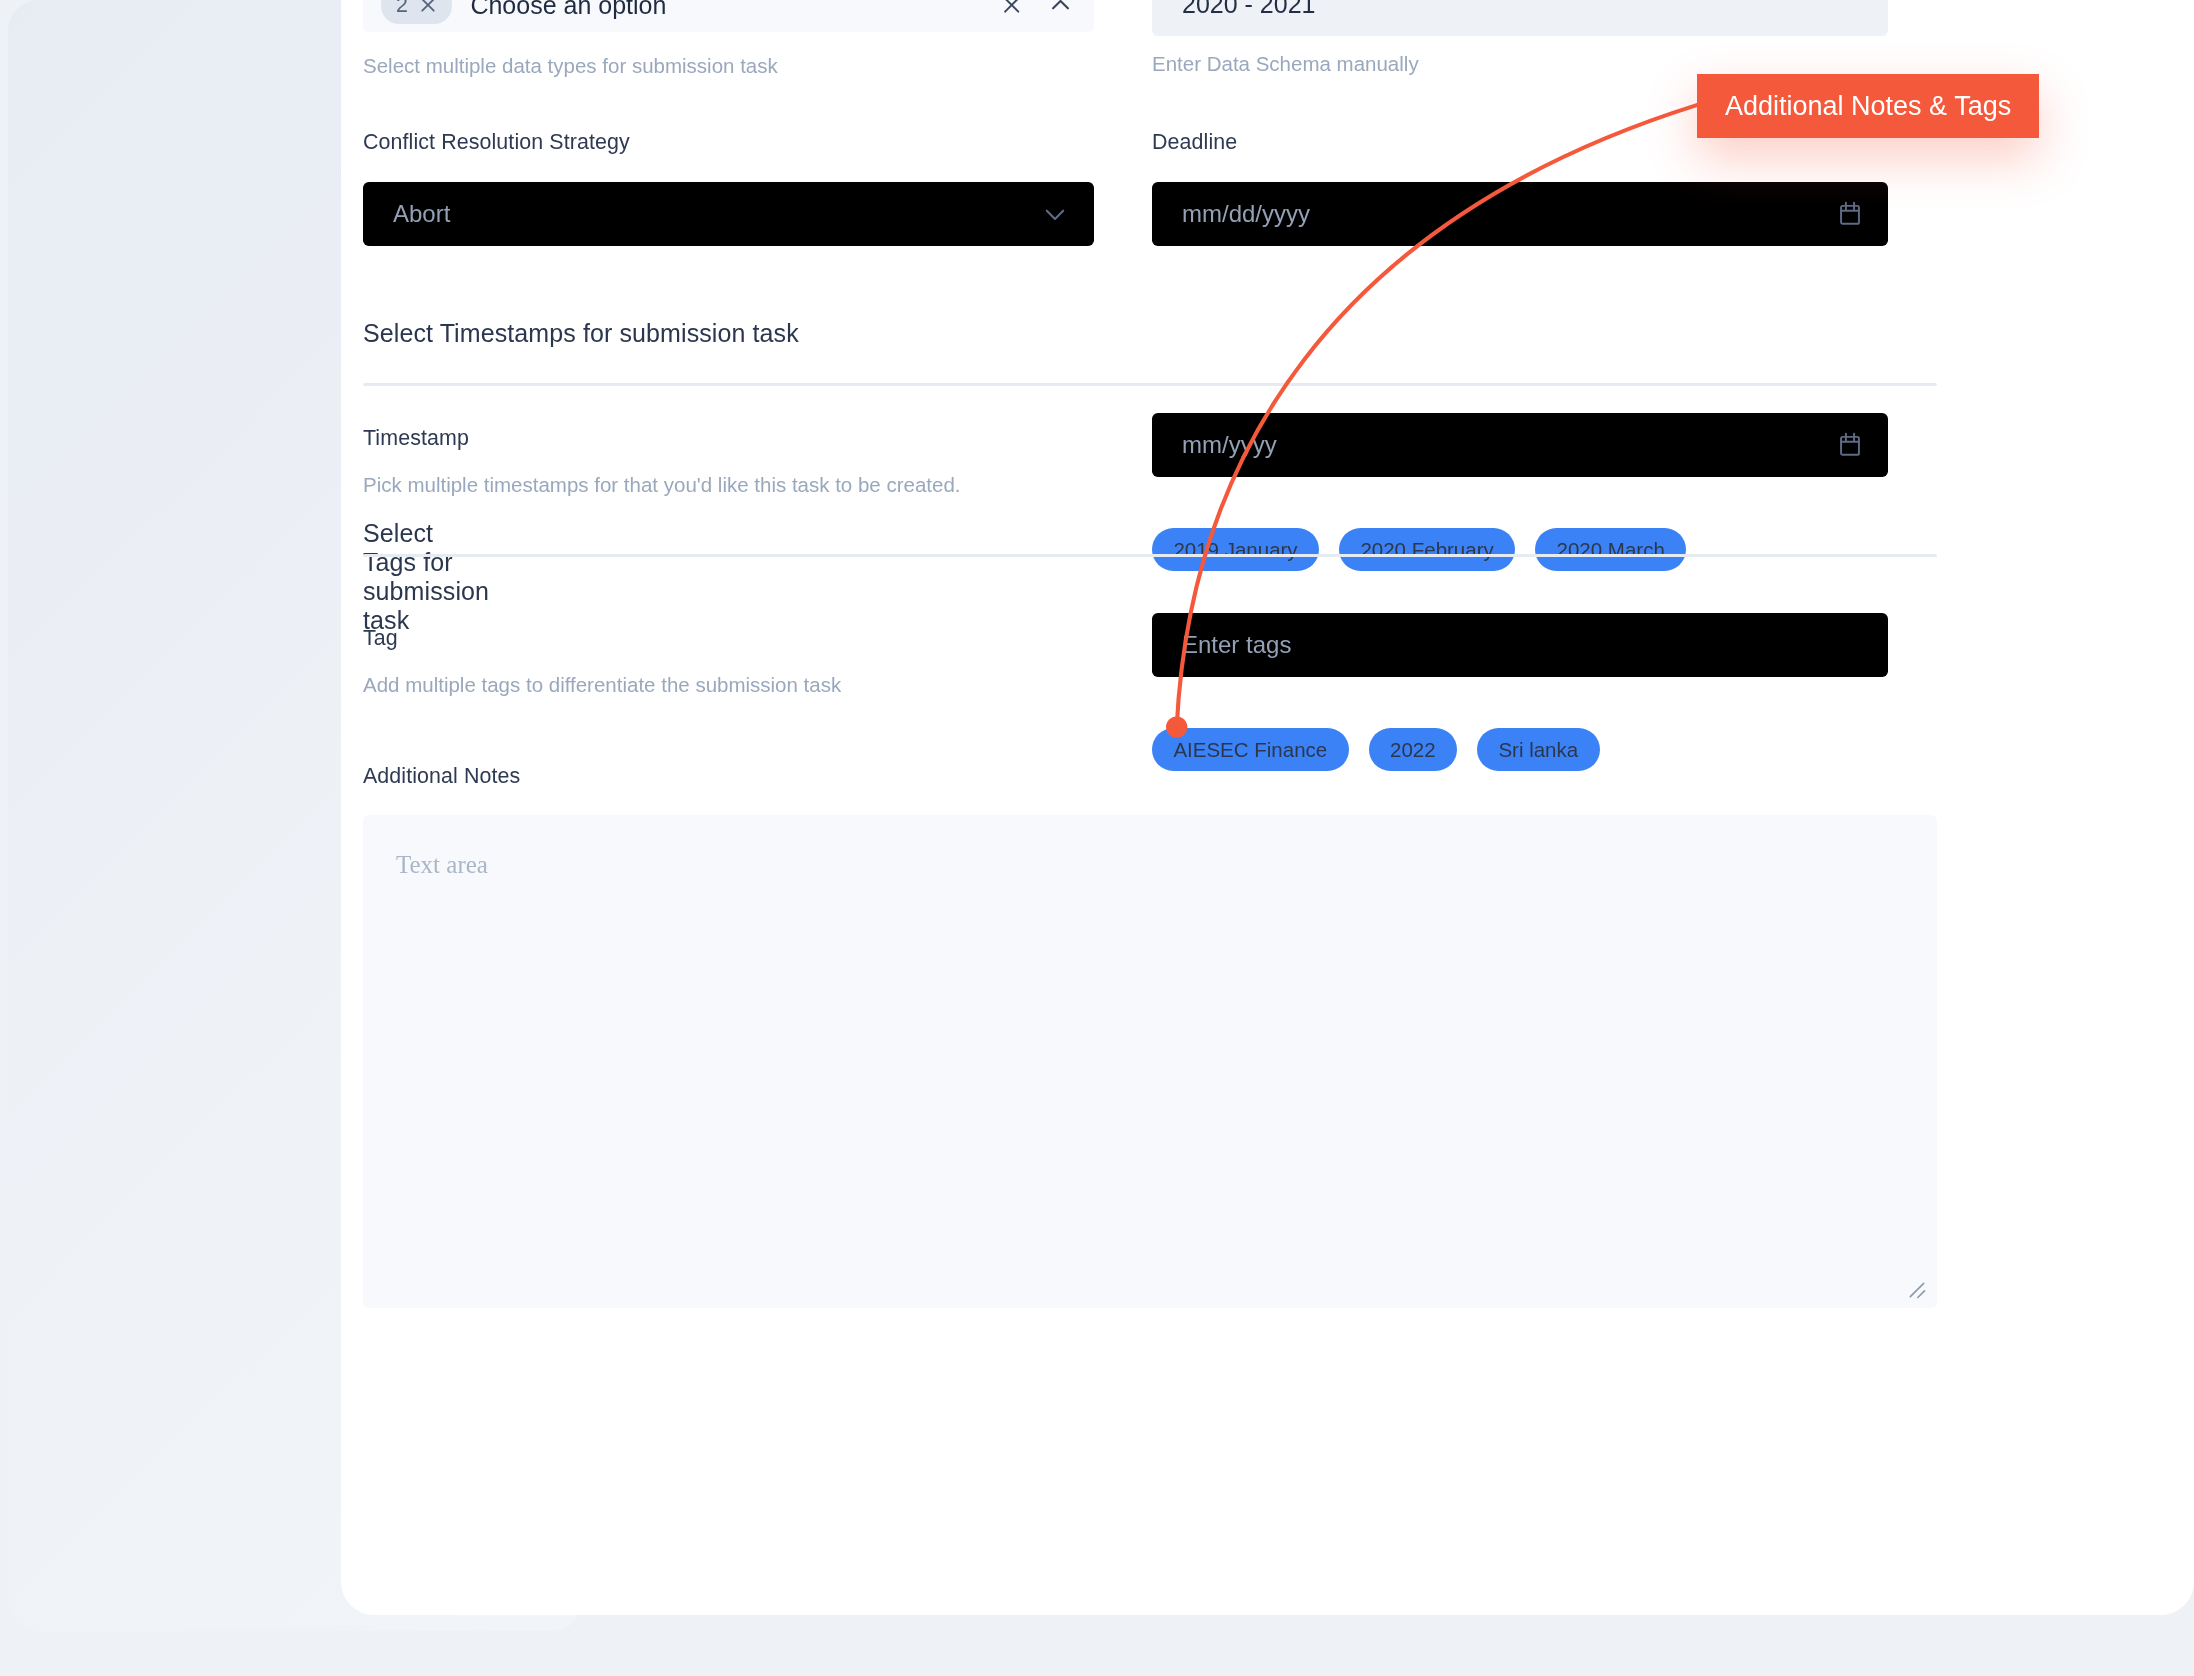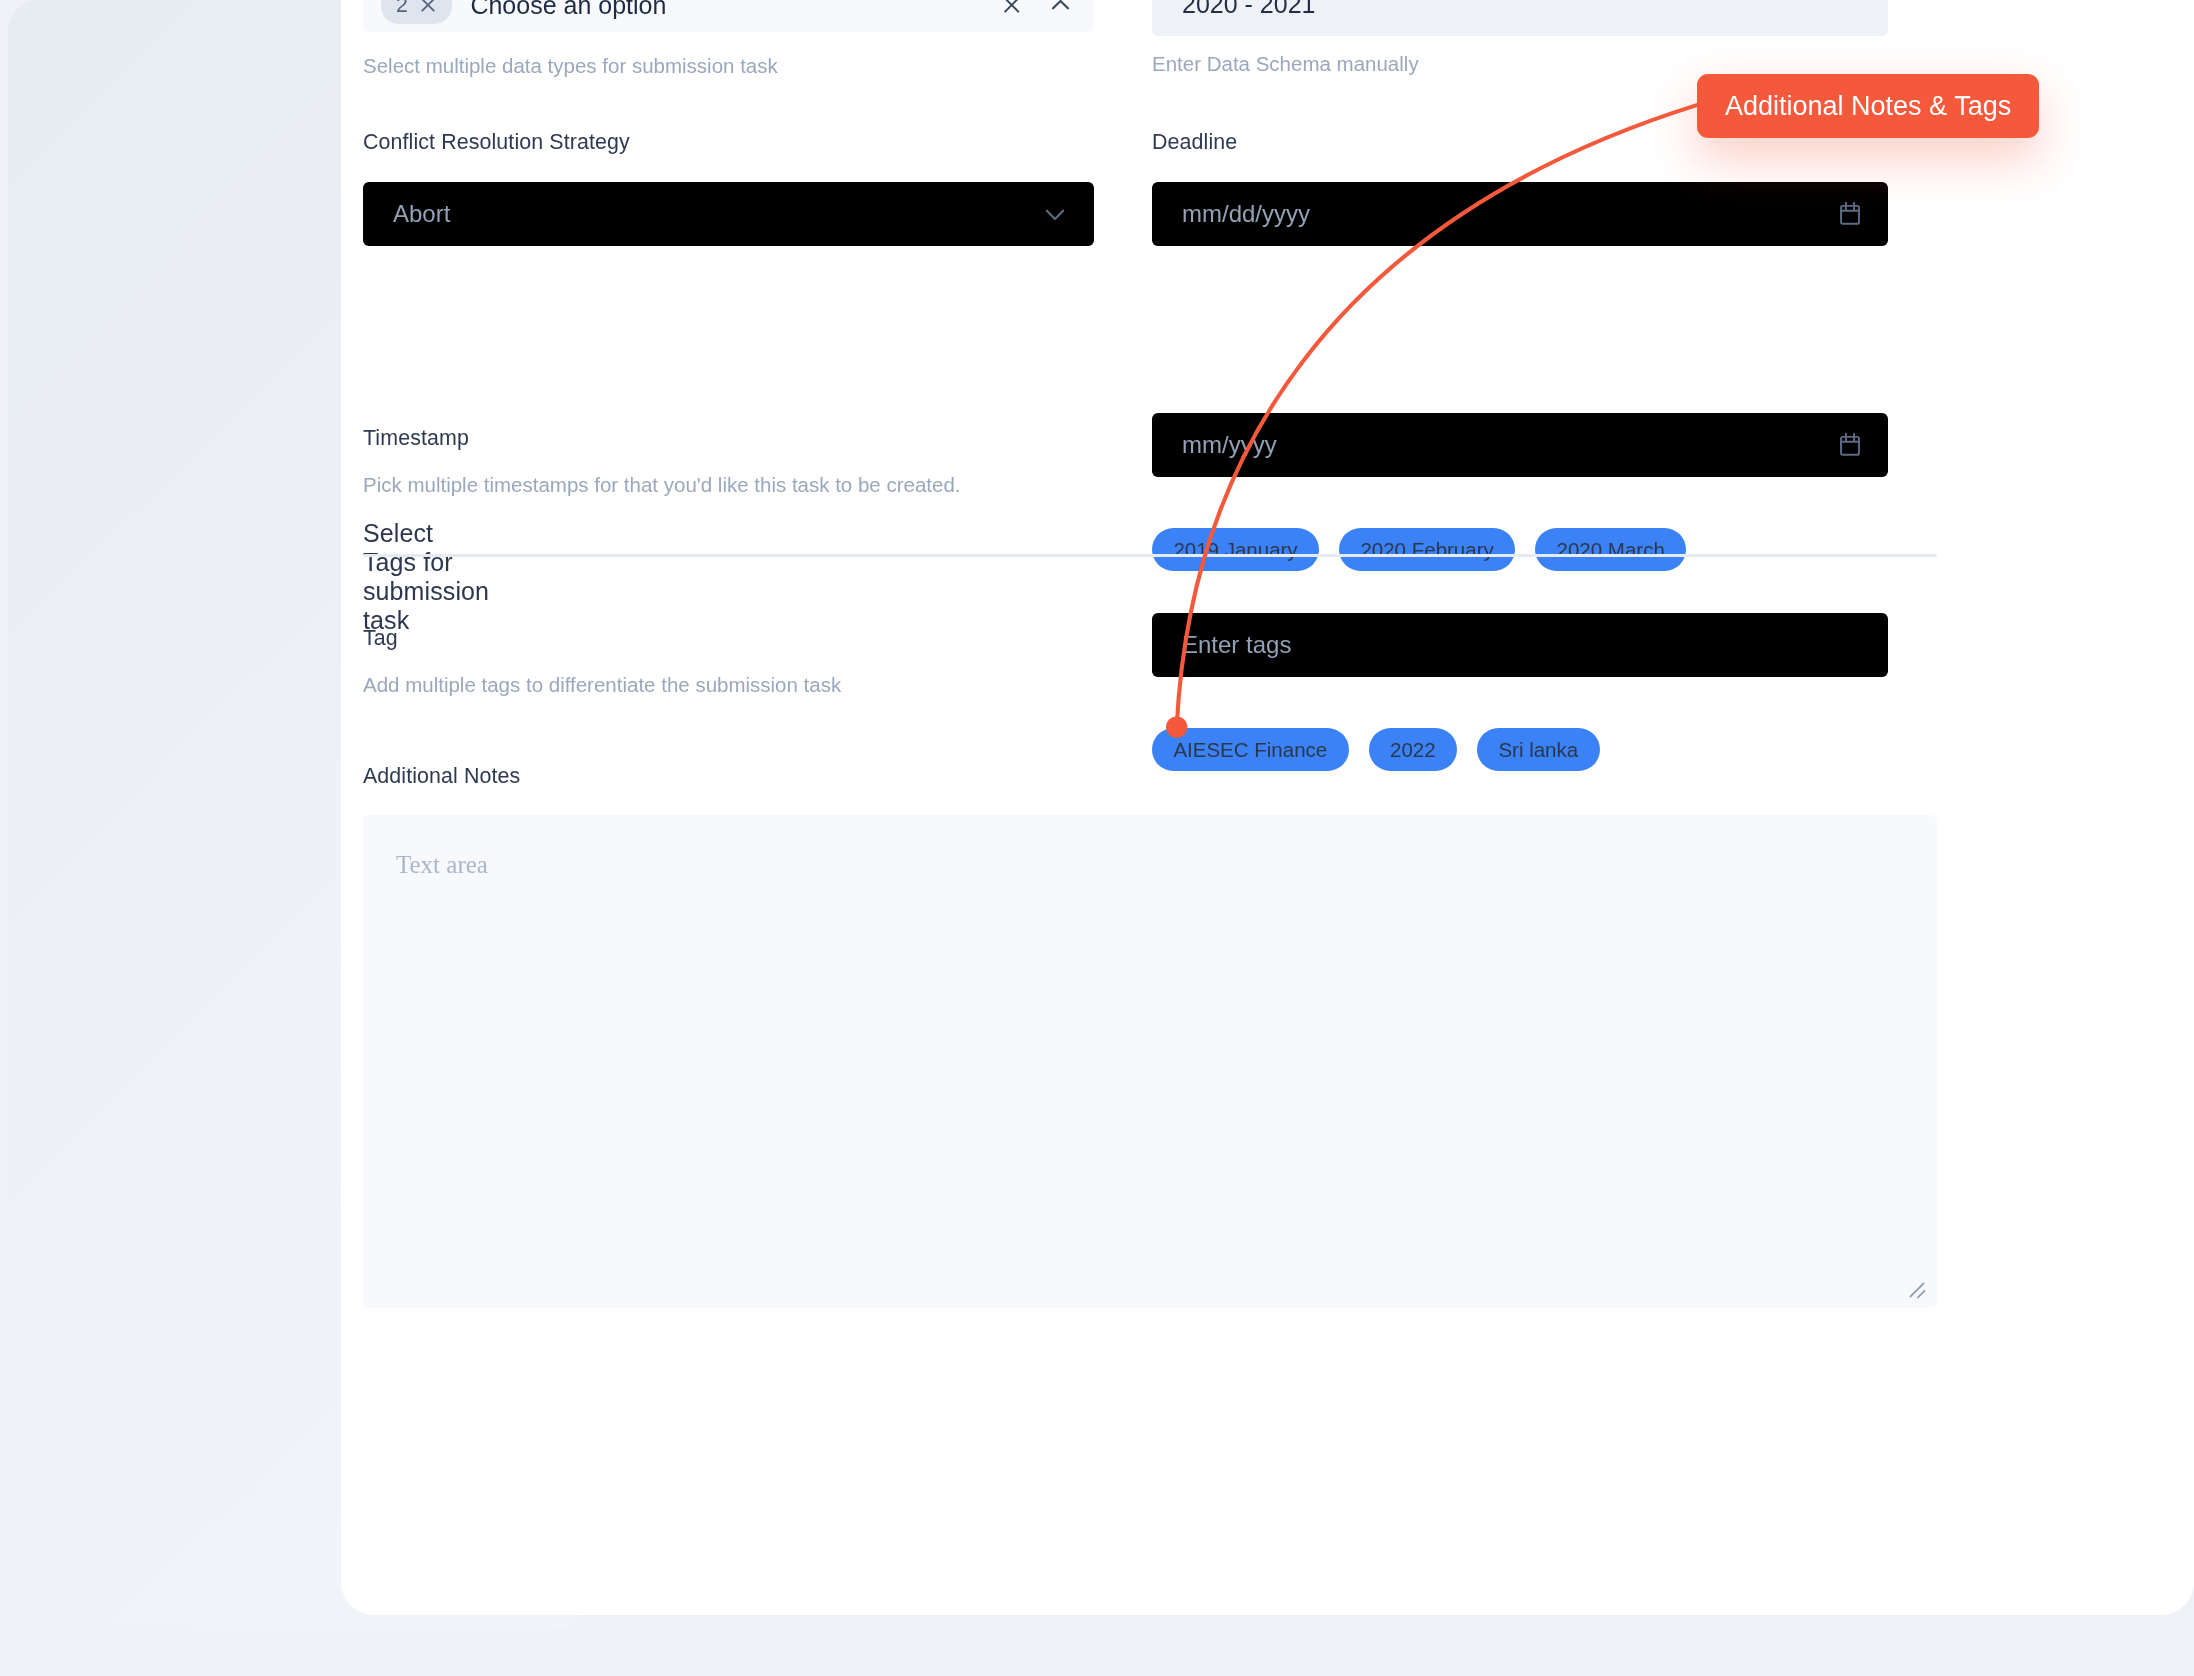--- a/index.html
+++ b/index.html
@@ -189,21 +189,21 @@
     position: absolute;
     inset: 0;
     pointer-events: none;
   }
   #annotation-badge {
     position: absolute;
     left: 1697px;
     top: 74px;
     height: 64px;
     background: #f4593c;
-    border-radius: 11px;
+    border-radius: 0;
     display: flex;
     align-items: center;
     padding: 8px 28px;
     color: #ffffff;
     font-size: 27px;
     box-shadow: 0 20px 49px rgba(244,89,60,.30);
     white-space: nowrap;
   }
   .icon-stroke { stroke: #5d6b84; fill: none; stroke-width: 2.4; }
 </style>
@@ -262,20 +262,24 @@
       <span class="input-placeholder">mm/dd/yyyy</span>
       <span class="trail-icon">
         <svg width="26" height="28" viewBox="0 0 32 34">
           <rect x="5" y="7" width="22" height="22" rx="2" class="icon-stroke"></rect>
           <path d="M11 3 L11 11 M21 3 L21 11 M5 13 L27 13" class="icon-stroke" stroke-linecap="round"></path>
         </svg>
       </span>
     </div>
   </div>
 
+  <div style="position:absolute; top:319px; left:0;">
+    <div class="section-title">Select Timestamps for submission task</div>
+    <div class="divider" style="margin-top:35px;"></div>
+  </div>
 
   <div class="col-left" style="top:426px;">
     <div class="field-label">Timestamp</div>
     <div class="helper-text" style="margin-top:20px;">Pick multiple timestamps for that you'd like this task to be created.</div>
   </div>
 
   <div class="col-right" style="top:413px;">
     <div class="input-box">
       <span class="input-placeholder">mm/yyyy</span>
       <span class="trail-icon">

